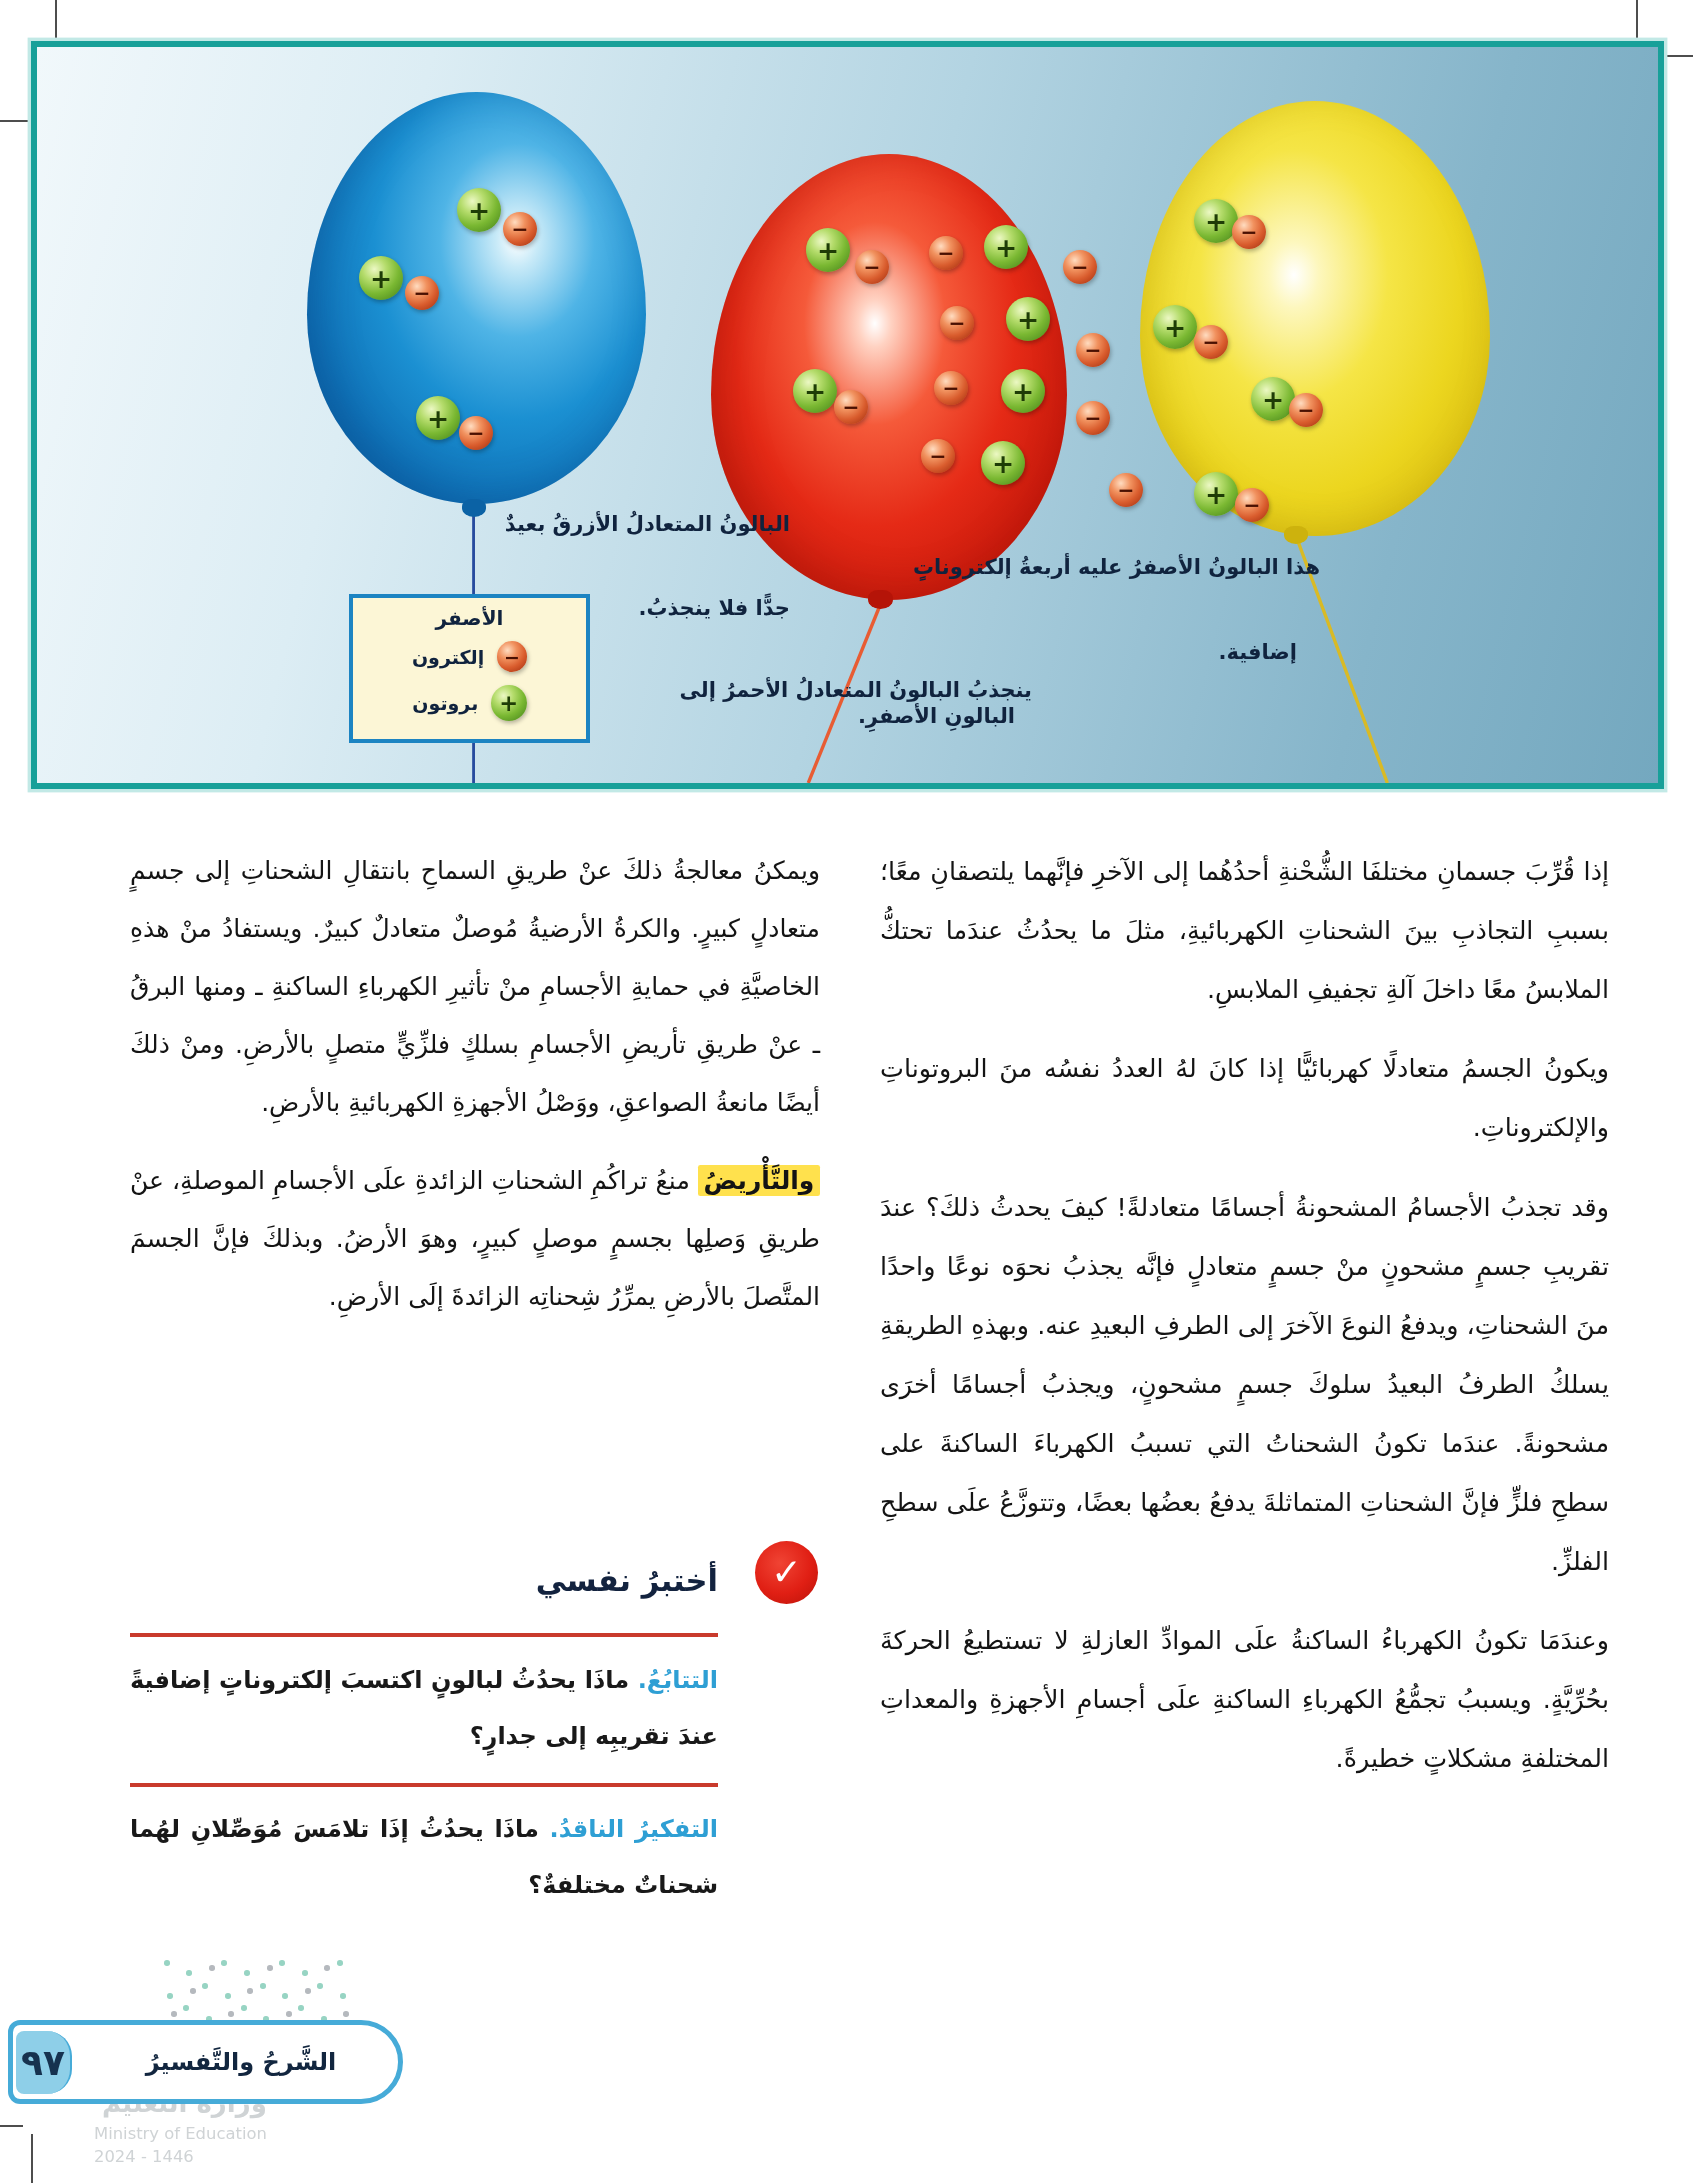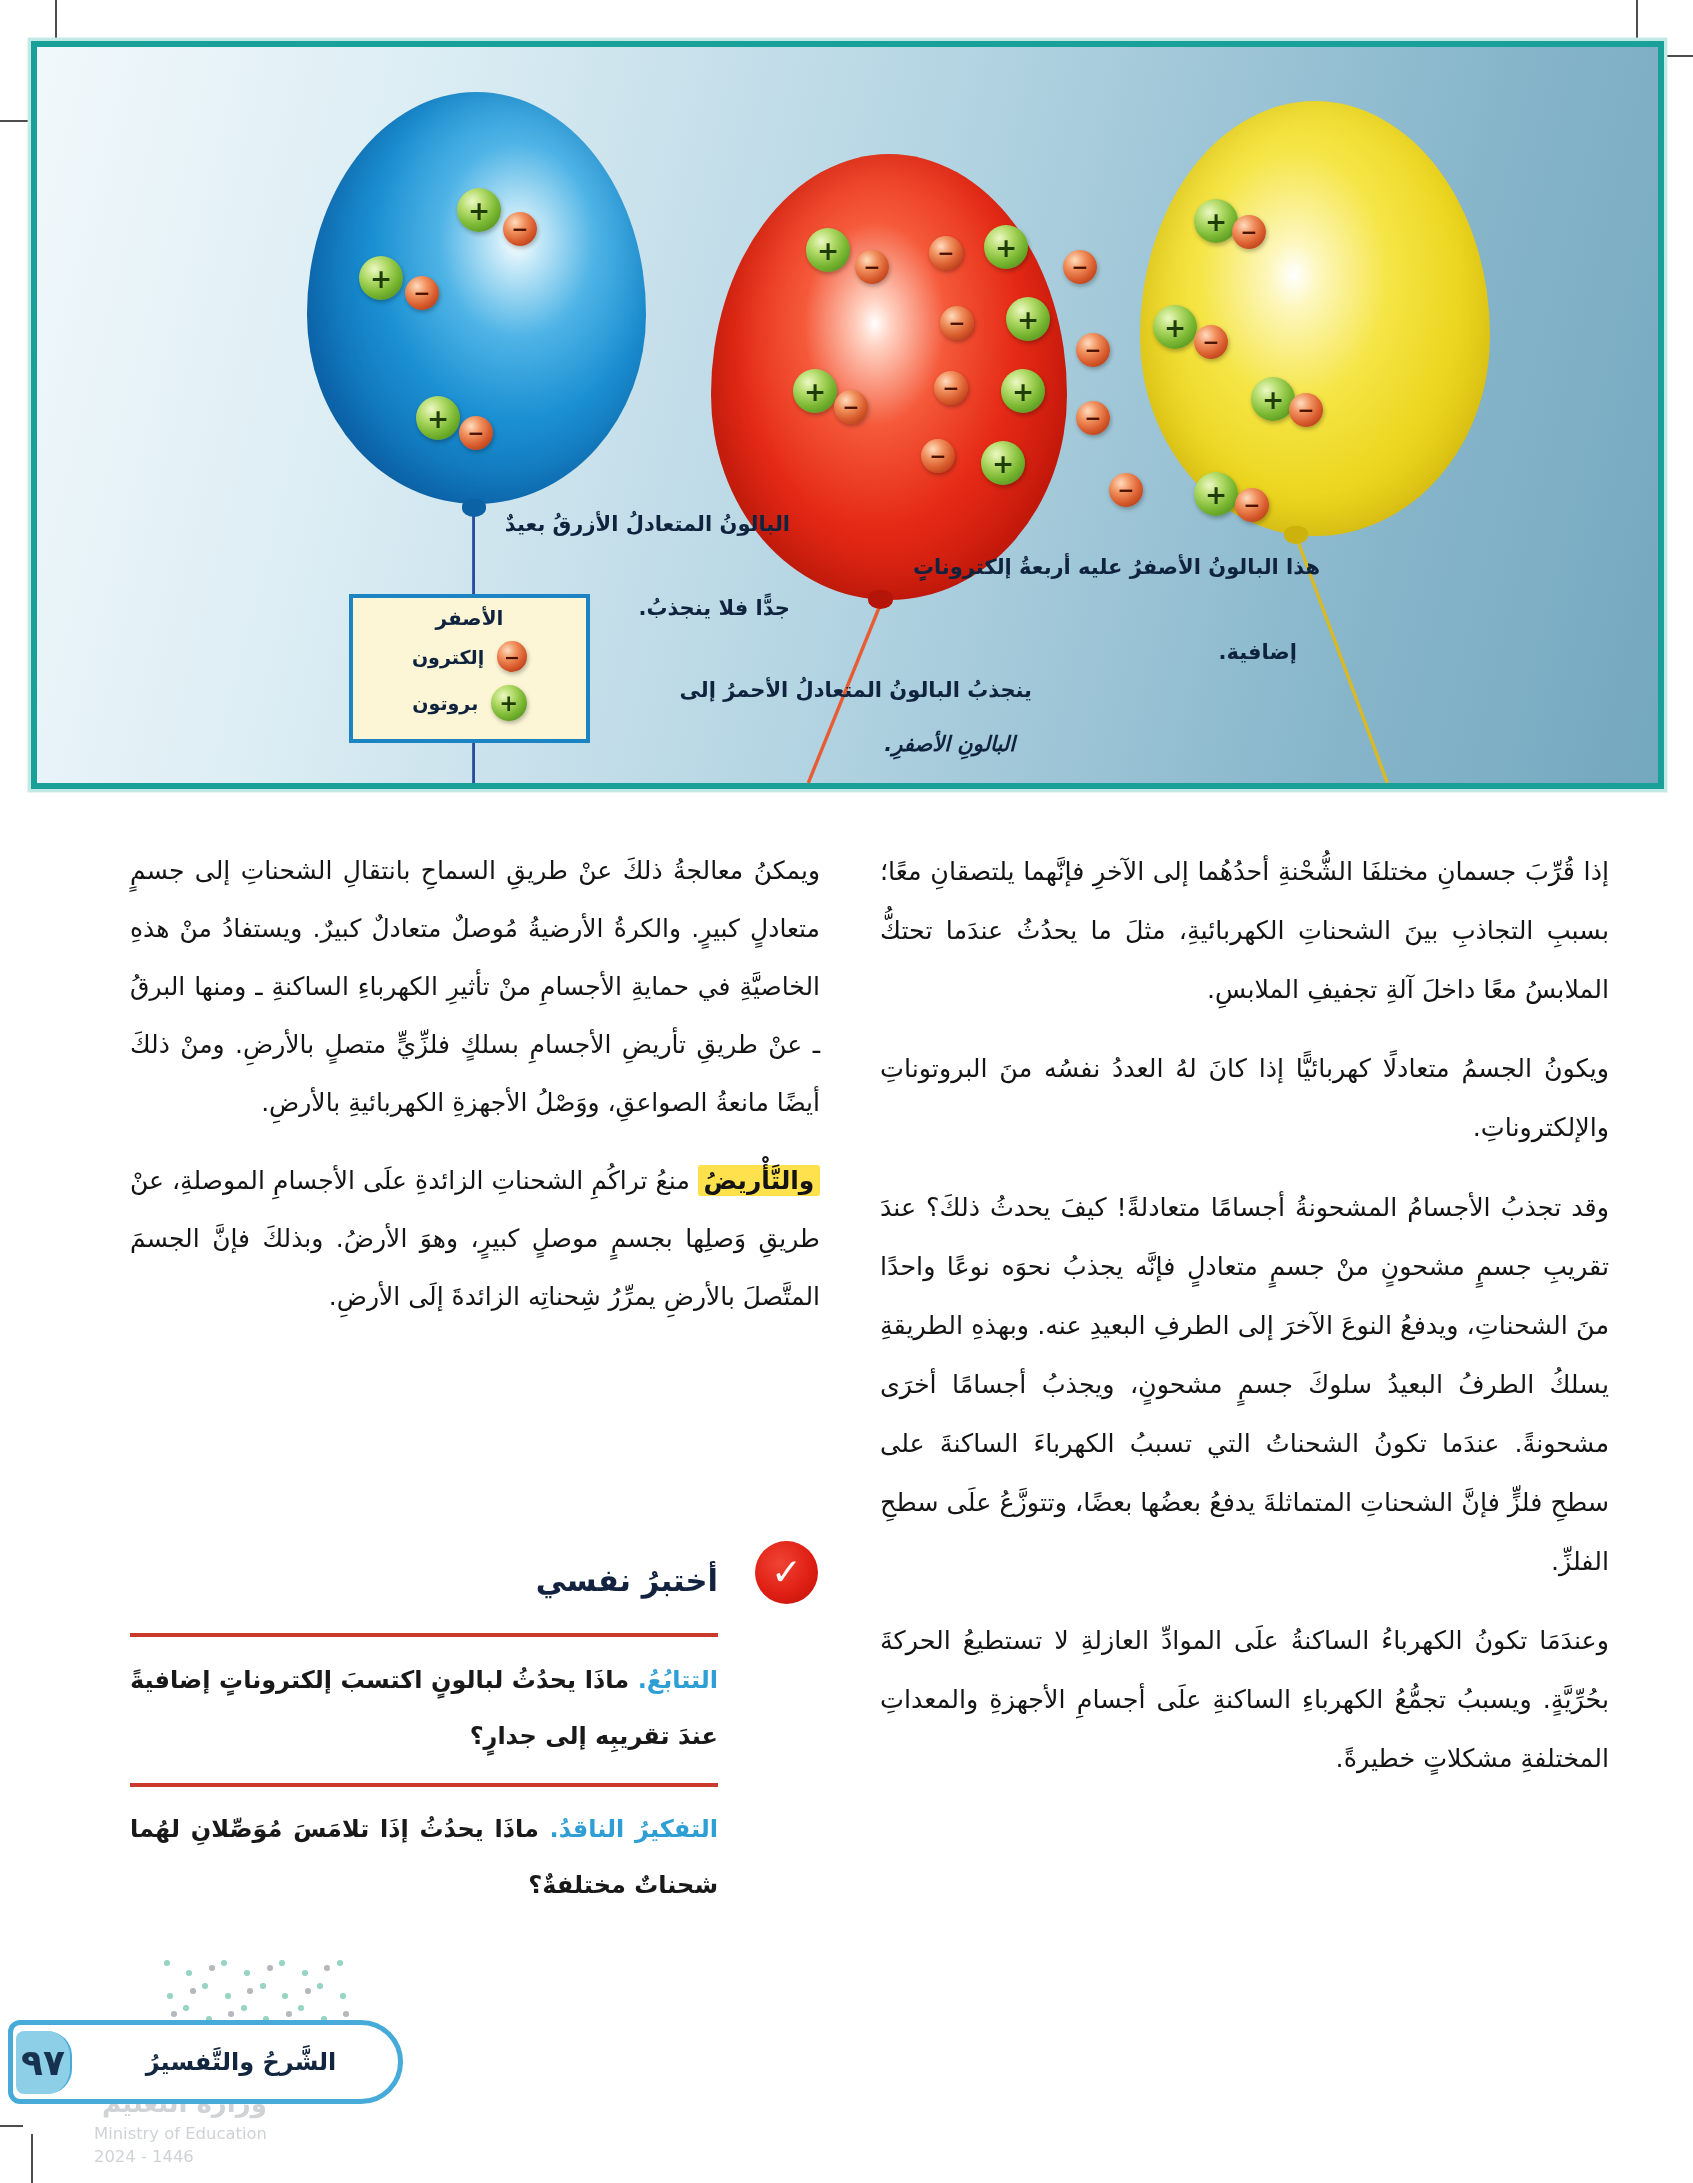--- a/index.html
+++ b/index.html
@@ -135,21 +135,21 @@
         <div class="charge electron" style="left: 1198px; top: 441px; width: 34px; height: 34px; font-size: 20.3px;">−</div>
       </div>
 
     <div class="fig-label" style="right:868px;top:465px;">البالونُ المتعادلُ الأزرقُ بعيدٌ</div>
     <div class="fig-label" style="right:868px;top:549px;">جدًّا فلا ينجذبُ.</div>
 
     <div class="fig-label" style="right:338px;top:501px;margin-top:7px;">هذا البالونُ الأصفرُ عليه أربعةُ إلكتروناتٍ</div>
     <div class="fig-label" style="right:361px;top:593px;">إضافية.</div>
 
     <div class="fig-label" style="right:626px;top:631px;">ينجذبُ البالونُ المتعادلُ الأحمرُ إلى</div>
-    <div class="fig-label" style="right:643px;top:685px;font-style:italic;">البالونِ الأصفرِ.</div>
+    <div class="fig-label" style="right:643px;top:657px;">البالونِ الأصفرِ.</div>
 
     <div class="keybox">
       <div class="keybox-title">الأصفر</div>
       <div class="keyrow keyrow-electron">
         <div class="charge electron keyicon" style="width:30.5px;height:30.5px;font-size:19px;">−</div>
         <span class="keylabel">إلكترون</span>
       </div>
       <div class="keyrow keyrow-proton">
         <div class="charge proton keyicon" style="width:36px;height:36px;font-size:22.6px;">+</div>
         <span class="keylabel">بروتون</span>

